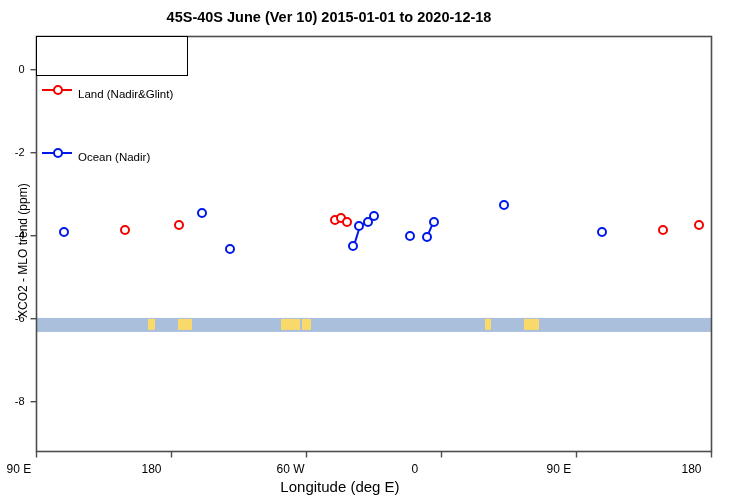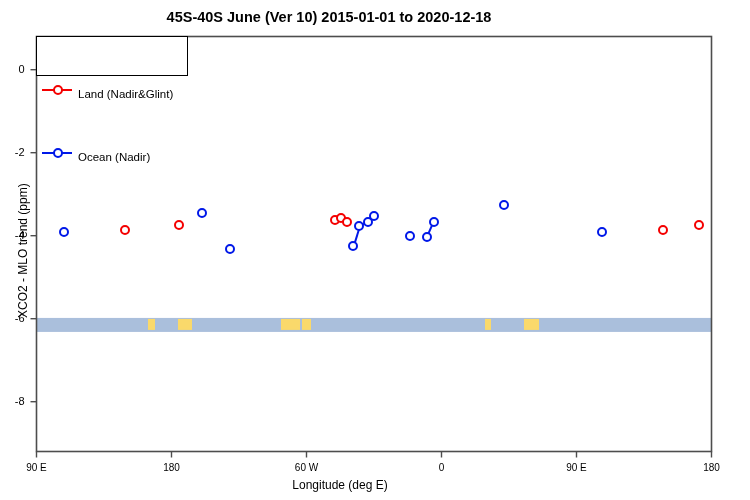--- a/index.html
+++ b/index.html
@@ -16,24 +16,24 @@
     left:0;top:9px;width:658px;text-align:center;
     font-size:14.5px;font-weight:bold;letter-spacing:0px;
   }
   #ylabel{
     left:0;top:0;
     font-size:12px;
     transform-origin:0 0;
     transform:translate(16px,318px) rotate(-90deg);
   }
   #xlabel{
-    left:0;top:478px;width:680px;text-align:center;font-size:12px;
+    left:0;top:478px;width:680px;text-align:center;font-size:15px;
   }
   .ytick{font-size:11px;text-align:right;width:22px;}
-  .xtick{font-size:10px;text-align:center;width:60px;}
+  .xtick{font-size:12px;width:60px;}
   #legend{
     position:absolute;left:36px;top:36px;width:152px;height:40px;
     background:#fff;border:1px solid #000;box-sizing:border-box;
     padding:4px 5px;
   }
   .leg-row{height:15px;display:flex;align-items:flex-start;margin-top:48px;}
   .leg-line{width:30px;height:2px;position:relative;margin-right:6px;}
   .leg-line .ring{
     position:absolute;left:11px;top:-4px;width:6px;height:6px;
     border-radius:50%;border:2.2px solid currentColor;background:#fff;

